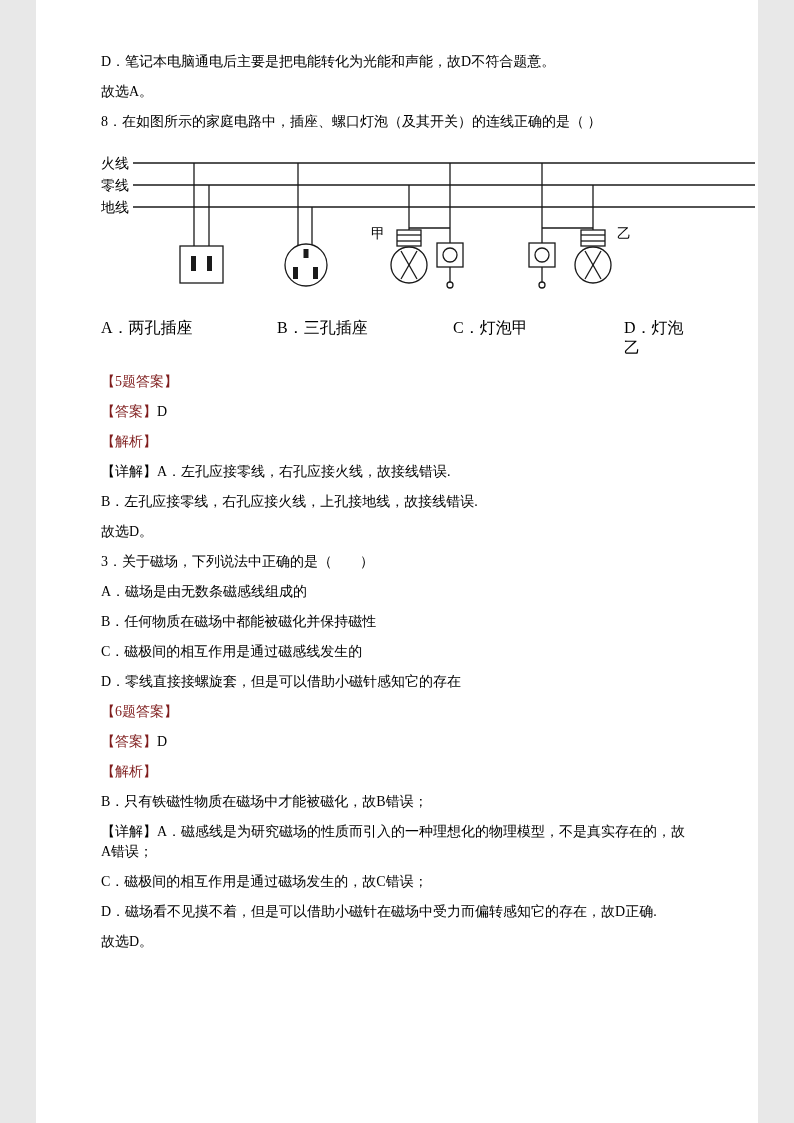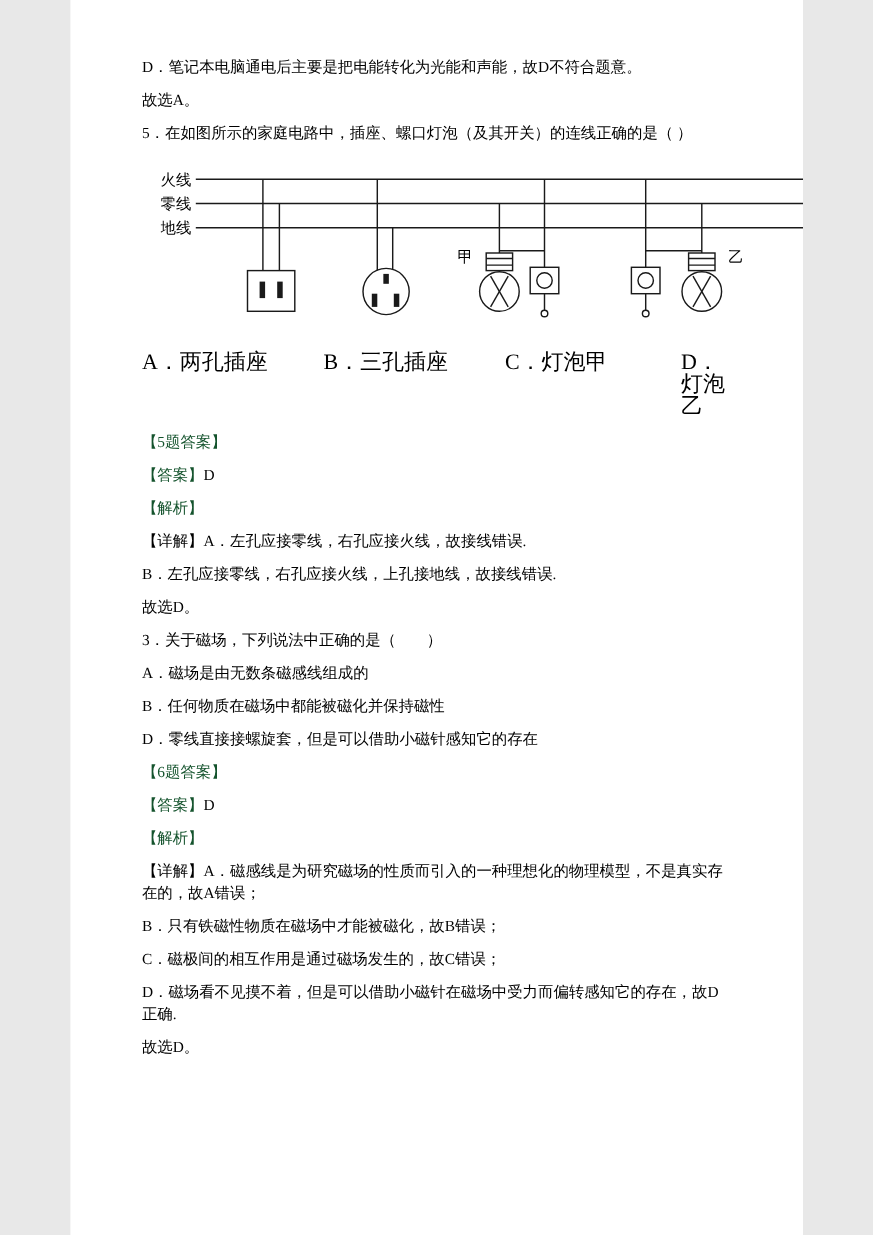--- a/index.html
+++ b/index.html
@@ -2,60 +2,61 @@
 <html><head>
 <meta charset="utf-8">
 <style>
   html, body {
     margin: 0;
     padding: 0;
     background: #e8e8e8;
   }
   .page {
     position: relative;
-    width: 666px;
+    width: 722px;
     height: 1123px;
     margin: 0 auto;
     background: #ffffff;
     box-sizing: border-box;
     padding: 52px 64px 40px 65px;
     font-family: "Liberation Serif", "DejaVu Serif", serif;
     color: #000000;
     overflow: hidden;
   }
   .par {
     font-size: 14px;
     line-height: 20px;
     margin: 0 0 10px 0;
     white-space: normal;
   }
-  .tag { color: #14532d; }
+  .tag { color: #7f1d1d; }
   .options-row {
     display: grid;
     grid-template-columns: 165px 165px 160px 1fr;
-    font-size: 20px;
+    font-size: 16px;
     line-height: 20px;
     margin: 18px 0 14px 0;
+    gap: 11px;
   }
   .diagram-wrap {
-    margin: 14px 0 18px 17px;
+    margin: 14px 0 18px 0;
   }
   svg text {
     font-family: "Liberation Serif", "DejaVu Serif", serif;
   }
 </style>
 </head>
 <body>
 
 <div class="page">
 
   <p class="par">D．笔记本电脑通电后主要是把电能转化为光能和声能，故D不符合题意。</p>
   <p class="par">故选A。</p>
 
-  <p class="par">5．在如图所示的家庭电路中，插座、螺口灯泡（及其开关）的连线正确的是（  ）</p>
+  <p class="par">8．在如图所示的家庭电路中，插座、螺口灯泡（及其开关）的连线正确的是（  ）</p>
 
   <div class="diagram-wrap">
     <svg width="660" height="150" viewBox="0 0 660 150">
 
       <text x="0" y="22" font-size="14" fill="#000">火线</text>
       <text x="0" y="44" font-size="14" fill="#000">零线</text>
       <text x="0" y="66" font-size="14" fill="#000">地线</text>
 
       <g stroke="#1a1a1a" stroke-width="1.3" fill="none">
 
@@ -134,24 +135,25 @@
   <p class="par tag">【5题答案】</p>
   <p class="par"><span class="tag">【答案】</span><span>D</span></p>
   <p class="par tag">【解析】</p>
   <p class="par">【详解】A．左孔应接零线，右孔应接火线，故接线错误.</p>
   <p class="par">B．左孔应接零线，右孔应接火线，上孔接地线，故接线错误.</p>
   <p class="par">故选D。</p>
 
   <p class="par">3．关于磁场，下列说法中正确的是（　　）</p>
   <p class="par">A．磁场是由无数条磁感线组成的</p>
   <p class="par">B．任何物质在磁场中都能被磁化并保持磁性</p>
+  <p class="par">C．磁极间的相互作用是通过磁感线发生的</p>
   <p class="par">D．零线直接接螺旋套，但是可以借助小磁针感知它的存在</p>
 
   <p class="par tag">【6题答案】</p>
   <p class="par"><span class="tag">【答案】</span><span>D</span></p>
   <p class="par tag">【解析】</p>
+  <p class="par">B．只有铁磁性物质在磁场中才能被磁化，故B错误；</p>
   <p class="par">【详解】A．磁感线是为研究磁场的性质而引入的一种理想化的物理模型，不是真实存在的，故A错误；</p>
-  <p class="par">B．只有铁磁性物质在磁场中才能被磁化，故B错误；</p>
   <p class="par">C．磁极间的相互作用是通过磁场发生的，故C错误；</p>
   <p class="par">D．磁场看不见摸不着，但是可以借助小磁针在磁场中受力而偏转感知它的存在，故D正确.</p>
   <p class="par">故选D。</p>
 
 </div>
 
 </body></html>

